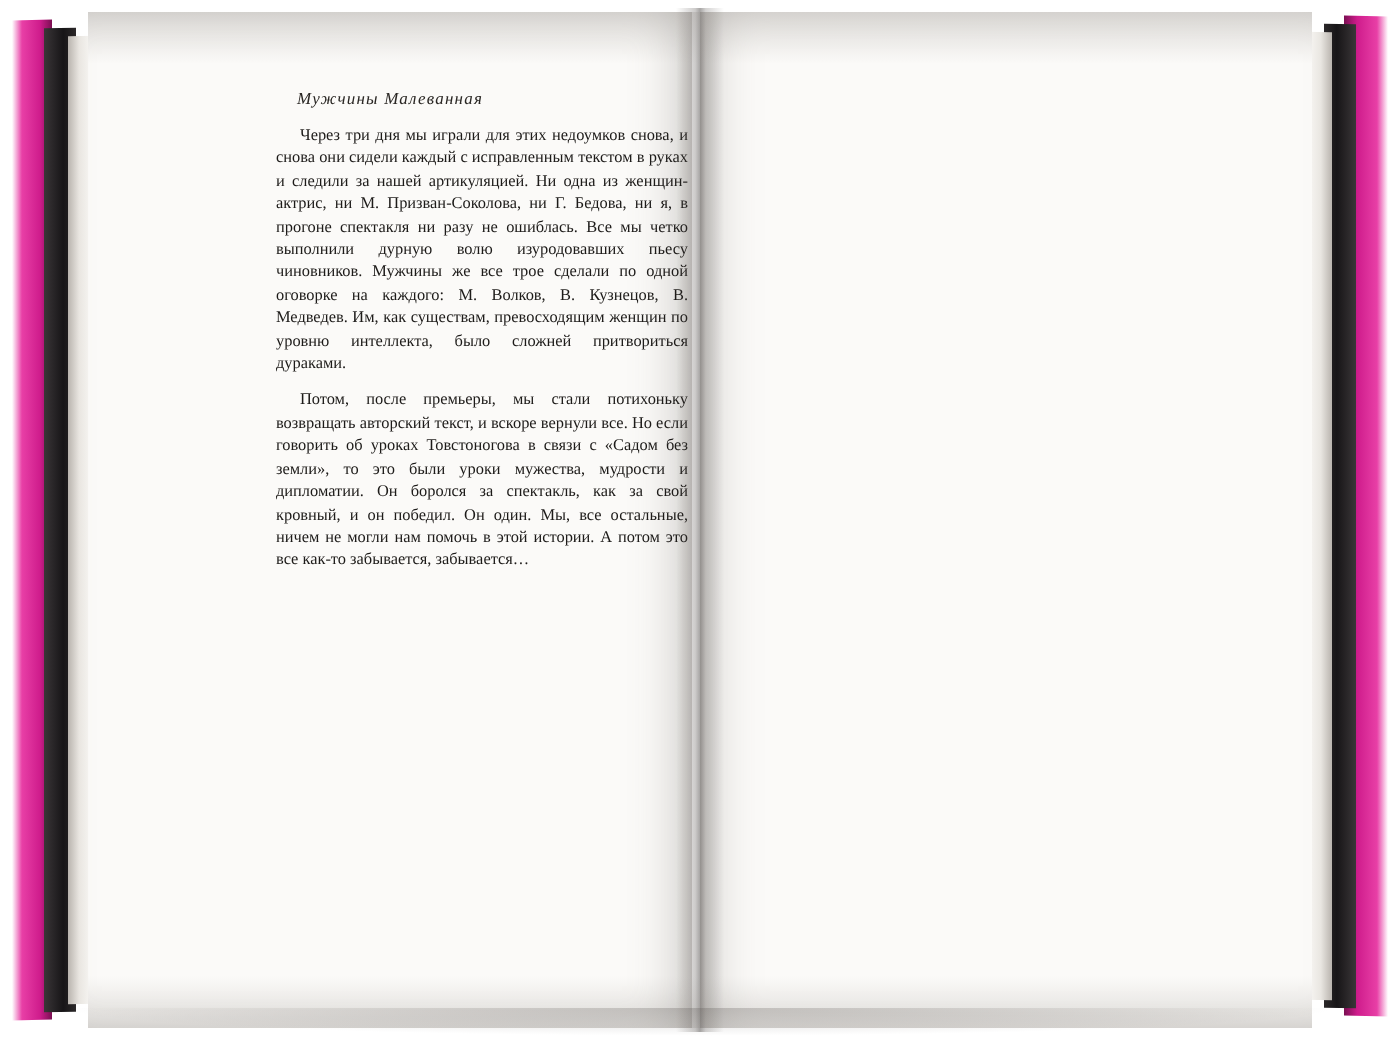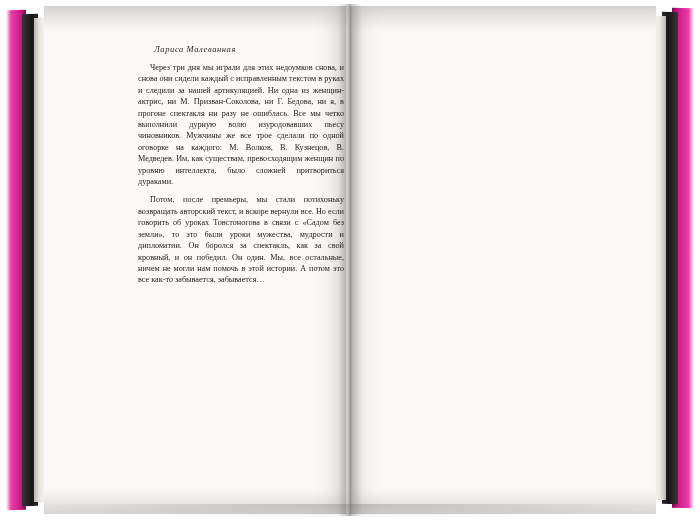--- a/index.html
+++ b/index.html
@@ -160,21 +160,21 @@
   <div class="cover-edge cover-left"></div>
   <div class="cover-edge cover-right"></div>
 
   <div class="board board-left"></div>
   <div class="board board-right"></div>
 
   <div class="page-edge-left"></div>
   <div class="page-edge-right"></div>
 
   <div class="page page-verso">
-    <div class="running-head">Лариса Малеванная</div>
+    <div class="running-head">Мужчины Малеванная</div>
     <div class="text-column">
       <p>Через три дня мы играли для этих недоумков снова, и снова они сидели каждый с исправленным текстом в руках и следили за нашей артикуляцией. Ни одна из женщин-актрис, ни М. Призван-Соколова, ни Г. Бедова, ни я, в прогоне спектакля ни разу не ошиблась. Все мы четко выполнили дурную волю изуродовавших пьесу чиновников. Мужчины же все трое сделали по одной оговорке на каждого: М. Волков, В. Кузнецов, В. Медведев. Им, как существам, превосходящим женщин по уровню интеллекта, было сложней притвориться дураками.</p>
       <p>Потом, после премьеры, мы стали потихоньку возвращать авторский текст, и вскоре вернули все. Но если говорить об уроках Товстоногова в связи с «Садом без земли», то это были уроки мужества, мудрости и дипломатии. Он боролся за спектакль, как за свой кровный, и он победил. Он один. Мы, все остальные, ничем не могли нам помочь в этой истории. А потом это все как-то забывается, забывается…</p>
     </div>
   </div>
 
   <div class="page page-recto">
     
     
   </div>

